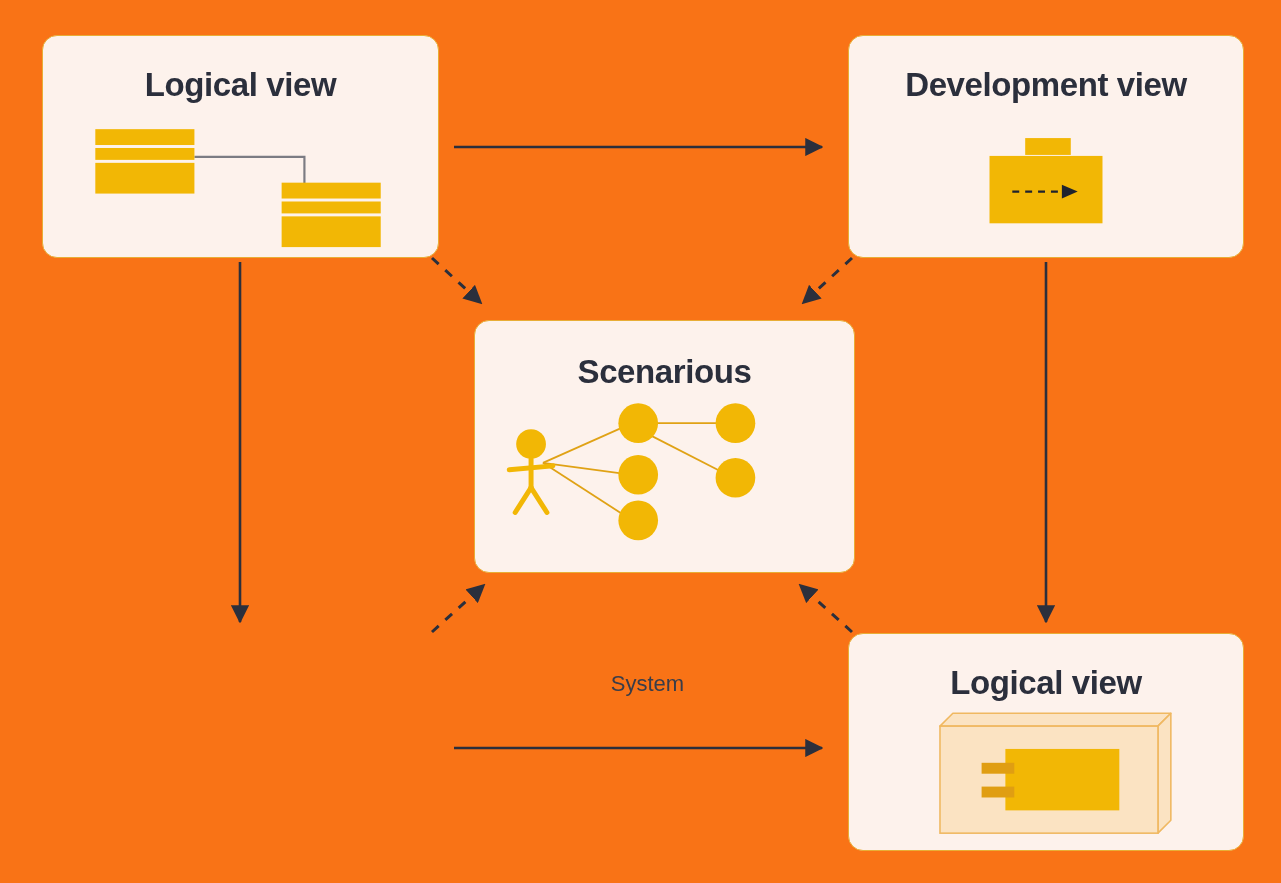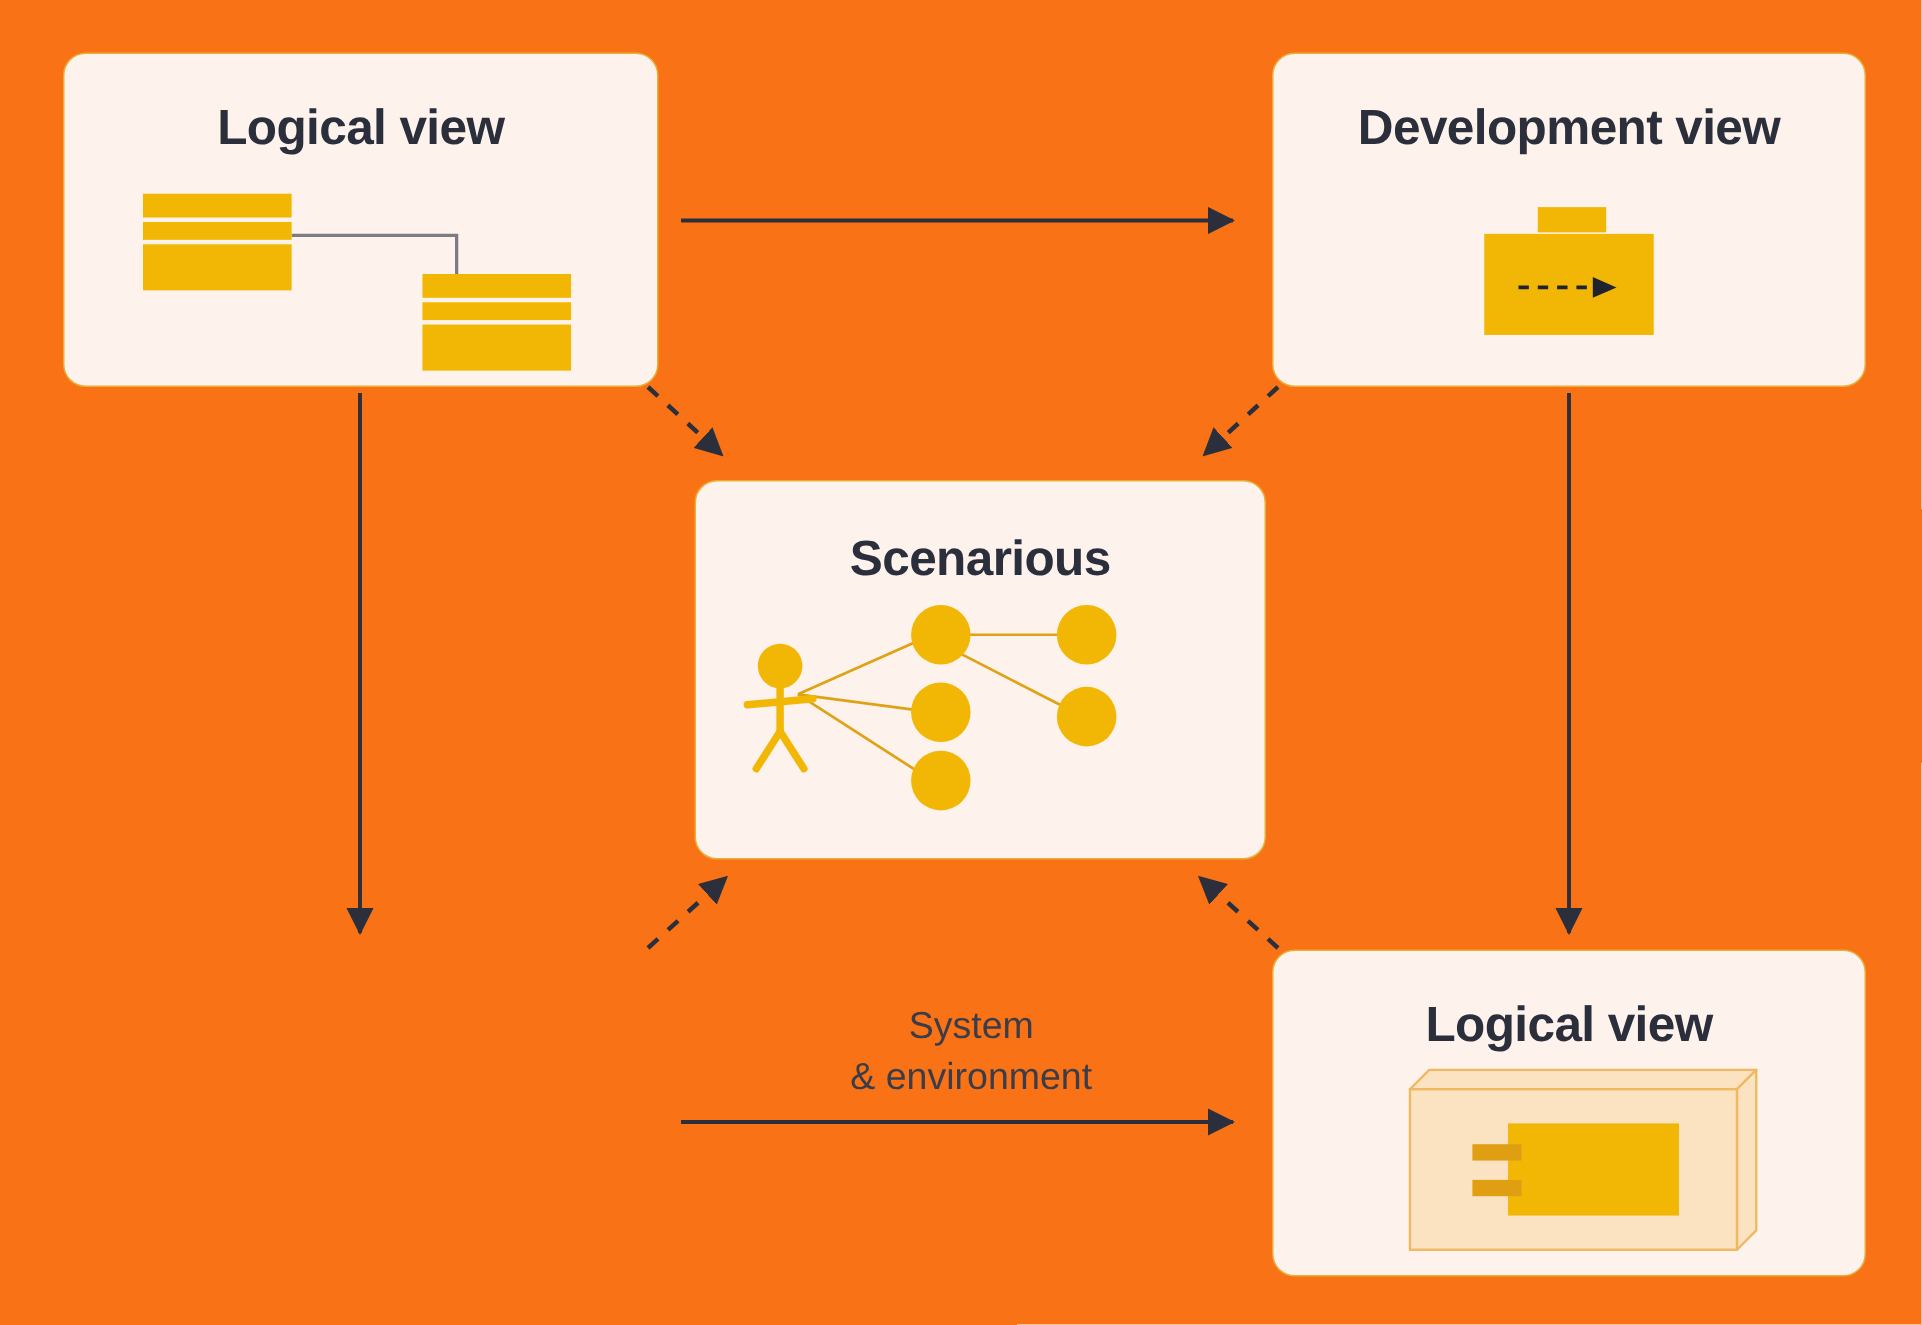--- a/index.html
+++ b/index.html
@@ -48,34 +48,34 @@
   .card-art {
     position: absolute;
     left: 0;
     top: 0;
     width: 100%;
     height: 100%;
     pointer-events: none;
   }
   #card-logical   { left: 42px;  top: 35px;  width: 397px; height: 223px; }
   #card-dev       { left: 848px; top: 35px;  width: 396px; height: 223px; padding-left: 16px; }
-  #card-scenarios { left: 463px; top: 320px; width: 381px; height: 253px; }
+  #card-scenarios { left: 474px; top: 320px; width: 381px; height: 253px; }
   #card-process   { left: 42px;  top: 633px; width: 397px; height: 218px; }
   #card-physical  { left: 848px; top: 633px; width: 396px; height: 218px; }
   #card-logical   .card-title,
   #card-dev       .card-title { top: 30px; }
   #card-scenarios .card-title { top: 32px; }
   #card-process   .card-title,
   #card-physical  .card-title { top: 30px; }
   .edge-label {
     position: absolute;
     text-align: center;
     color: #3A3D49;
     font-family: "Liberation Sans", sans-serif;
-    font-size: 25px;
+    font-size: 22px;
     line-height: 34px;
     white-space: nowrap;
   }
   #label-system { left: 540px; top: 667px; width: 215px; }
 </style>
 </head>
 <body>
 
 <div id="canvas">
 
@@ -199,16 +199,15 @@
 
       <rect x="157" y="116" width="115" height="62" fill="#F2B705"></rect>
 
       <rect x="133" y="130" width="33" height="11" fill="#E09E12"></rect>
       <rect x="133" y="154" width="33" height="11" fill="#E09E12"></rect>
     </svg>
   </div>
 
   <div class="edge-label" id="label-system">
     <div>System</div>
-    <div>&amp; environment</div>
   </div>
 
 </div>
 
 </body></html>

